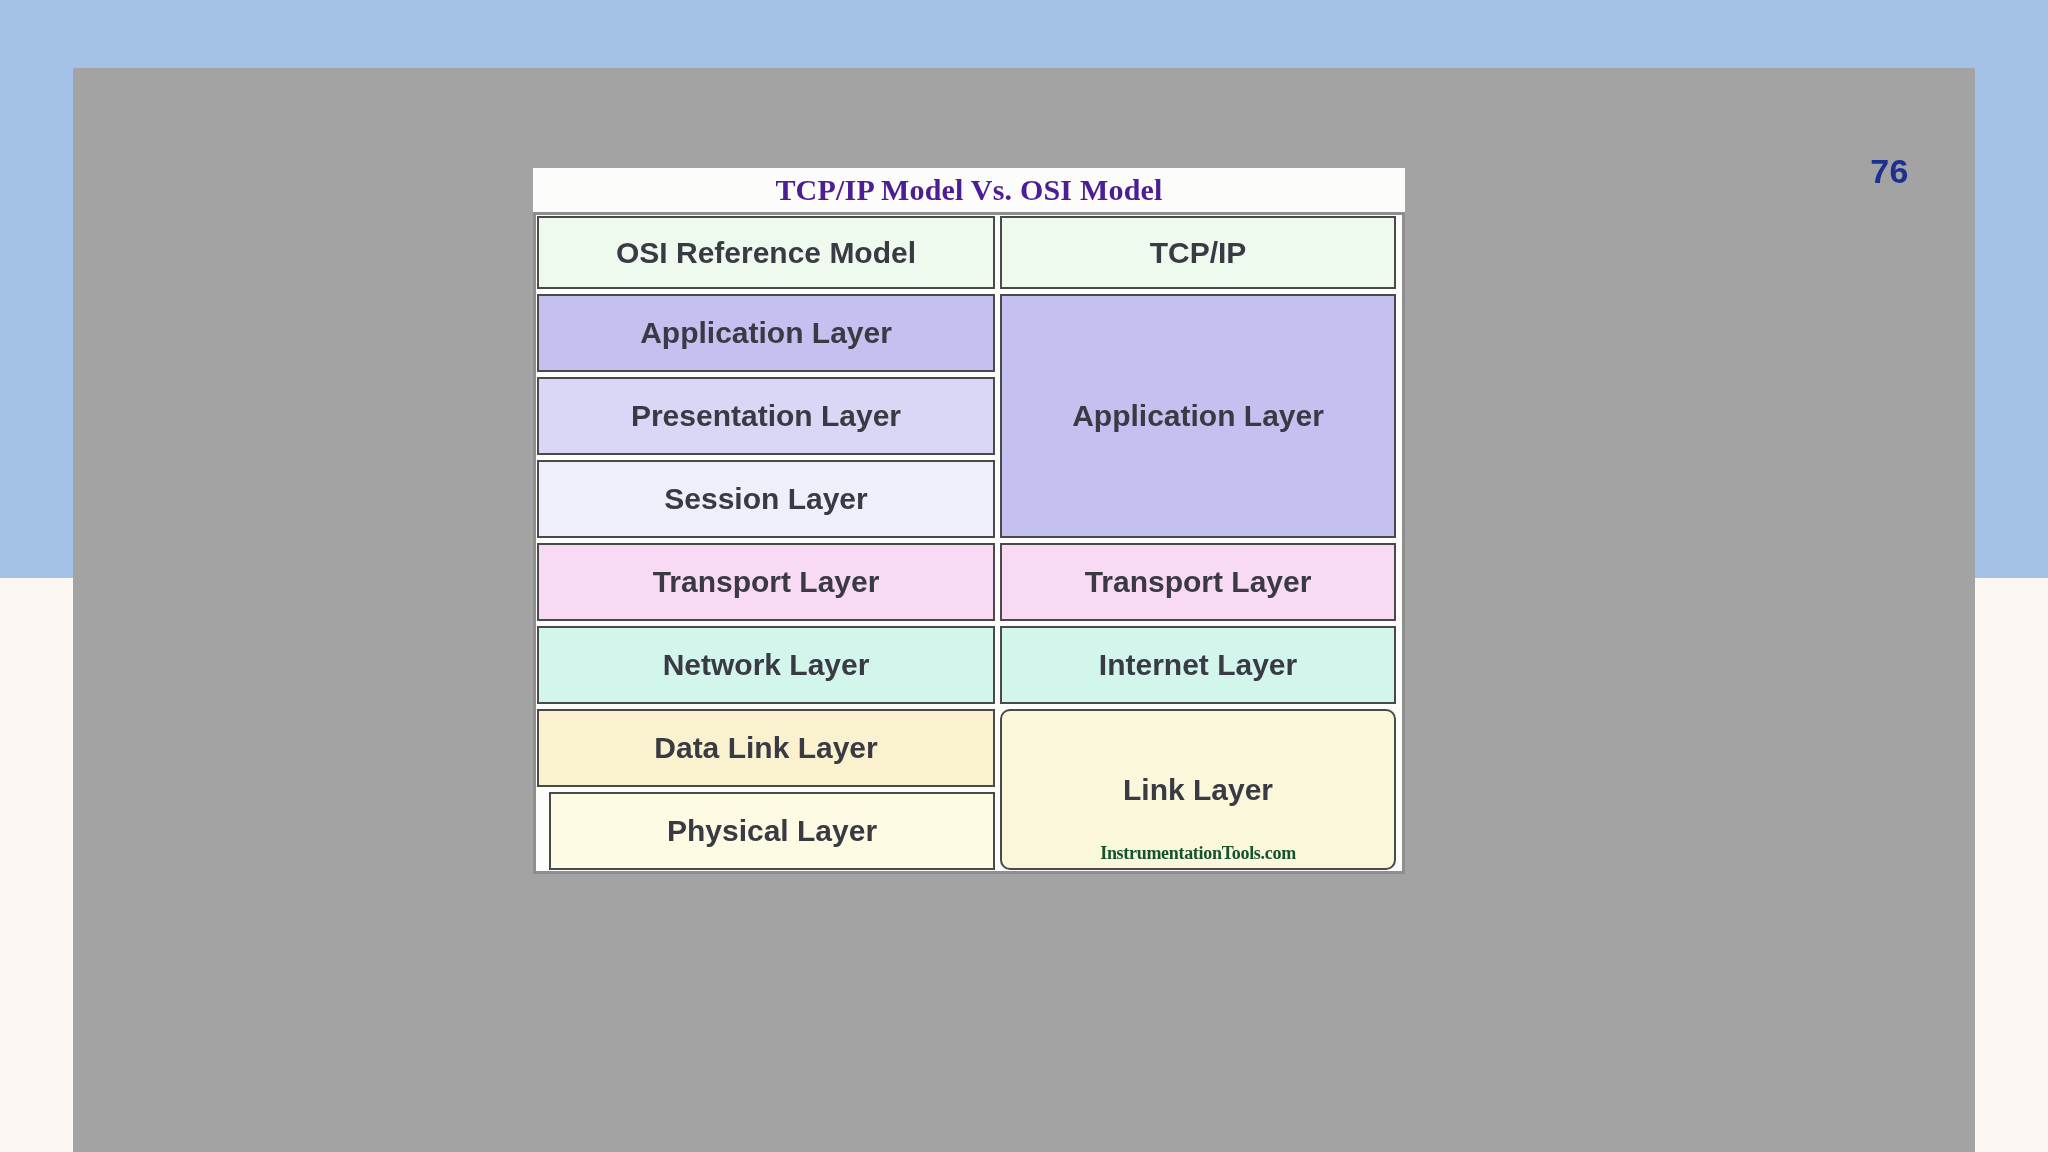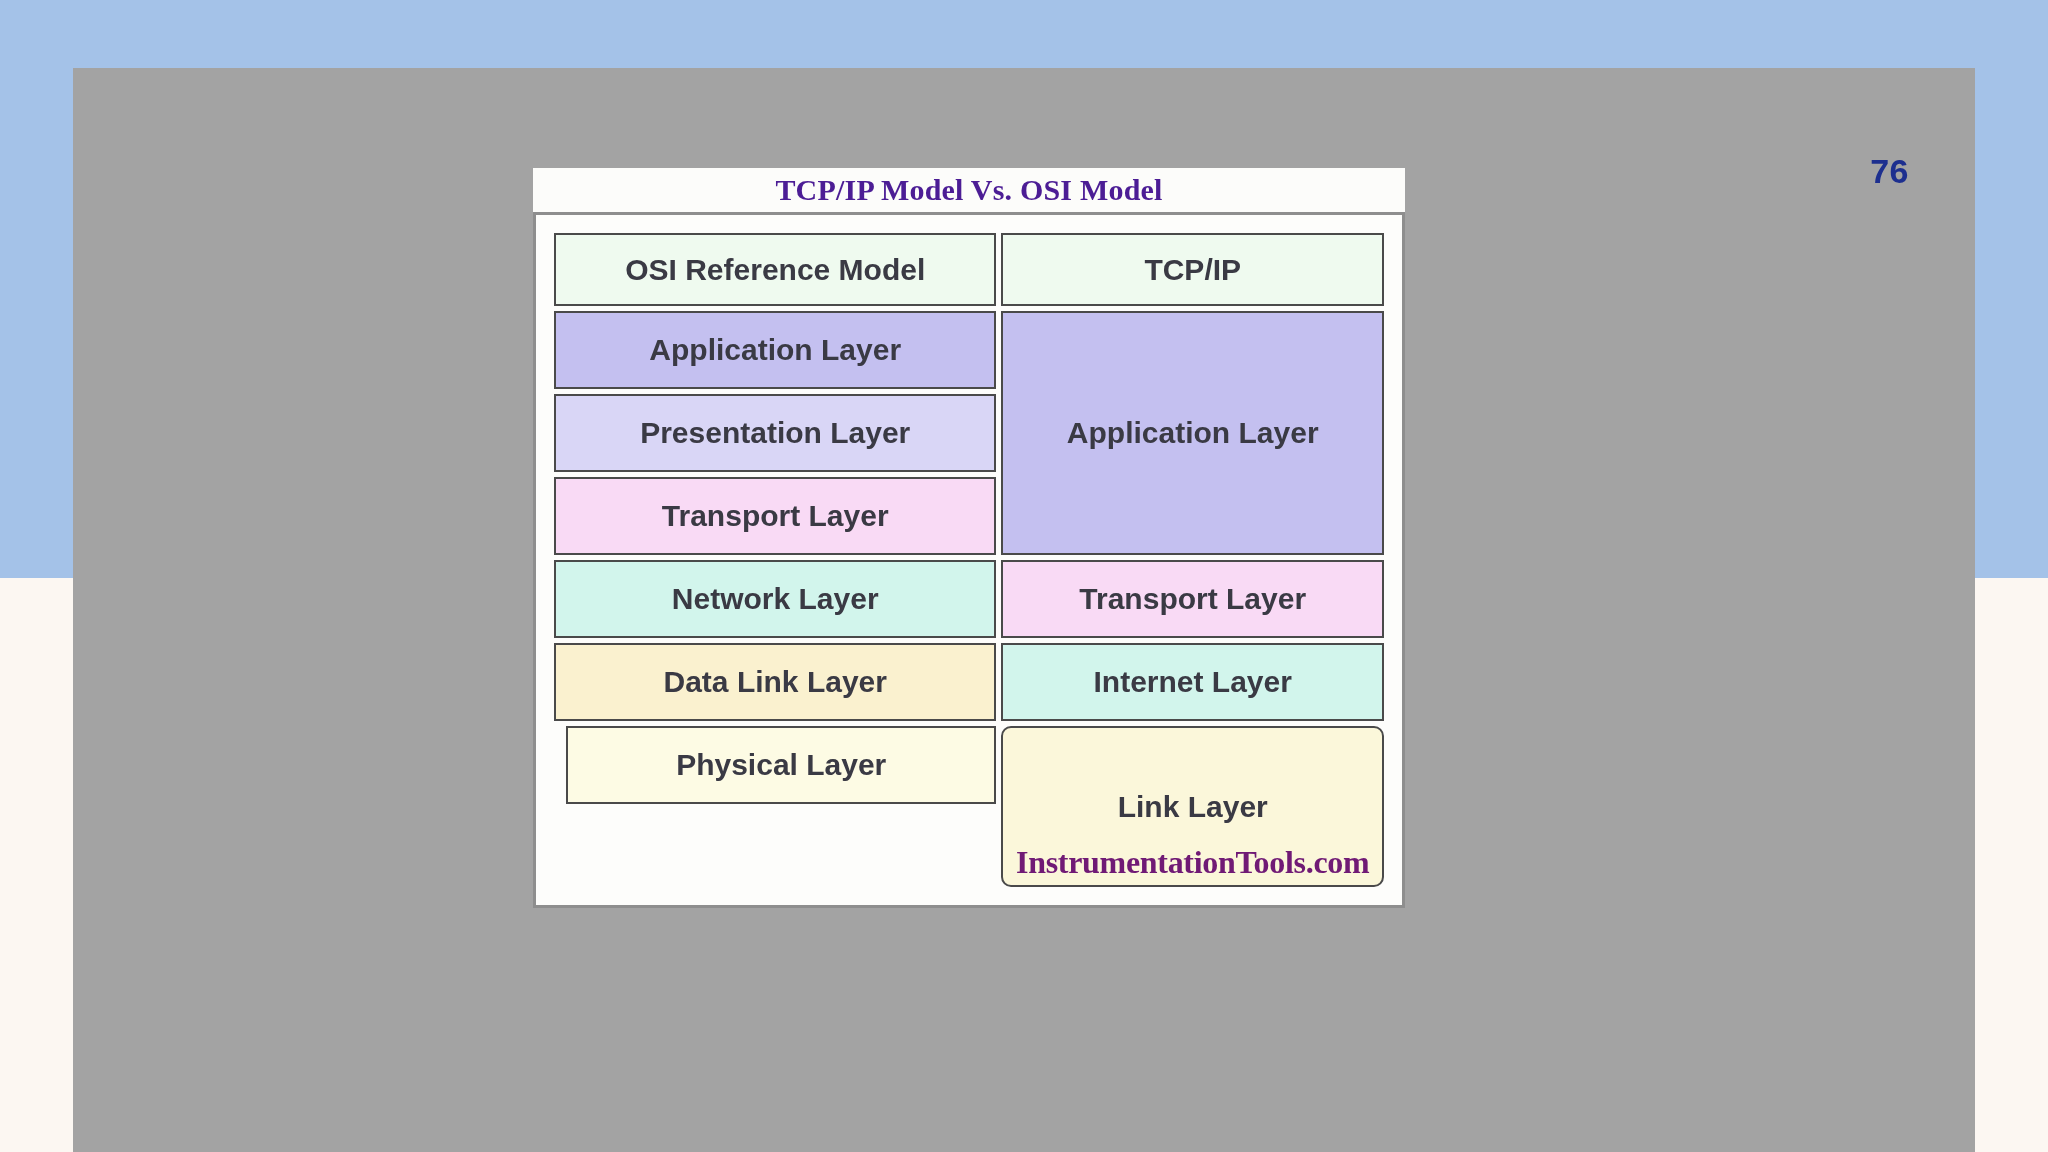--- a/index.html
+++ b/index.html
@@ -78,21 +78,21 @@
     font-weight: bold;
     font-size: 30px;
     color: #4c1d95;
     background: #fcfcfa;
     letter-spacing: 0.2px;
   }
 
   .table-outer {
     border: 3px solid #8e8e8e;
     background: #fdfdfb;
-    padding: 18px;
+    padding: 1px;
     box-sizing: border-box;
   }
   .table-grid {
     display: flex;
     gap: 5px;
   }
   .col {
     display: flex;
     flex-direction: column;
     gap: 5px;
@@ -135,22 +135,22 @@
   .c-tcp-link  { background: #fbf7da; }
 
   .watermark {
     position: absolute;
     bottom: 4px;
     left: 0;
     right: 0;
     text-align: center;
     font-family: "Liberation Serif", serif;
     font-weight: bold;
-    font-size: 32px;
-    color: #701a75;
+    font-size: 18px;
+    color: #14532d;
     letter-spacing: -0.3px;
   }
 </style>
 </head>
 <body>
 
 <div class="blue-top"></div>
 <div class="blue-left"></div>
 <div class="blue-right"></div>
 
@@ -168,20 +168,21 @@
     <div class="table-grid">
 
       <div class="col col-left">
 
         <div class="cell h1 c-header">OSI Reference Model</div>
 
         <div class="cell h2 c-application">Application Layer</div>
 
         <div class="cell h2 c-presentation">Presentation Layer</div>
 
+        <div class="cell h2 c-session">Session Layer</div>
 
         <div class="cell h2 c-transport">Transport Layer</div>
 
         <div class="cell h2 c-network">Network Layer</div>
 
         <div class="cell h2 c-datalink">Data Link Layer</div>
 
         <div class="cell h2 c-physical">Physical Layer</div>
       </div>
 

